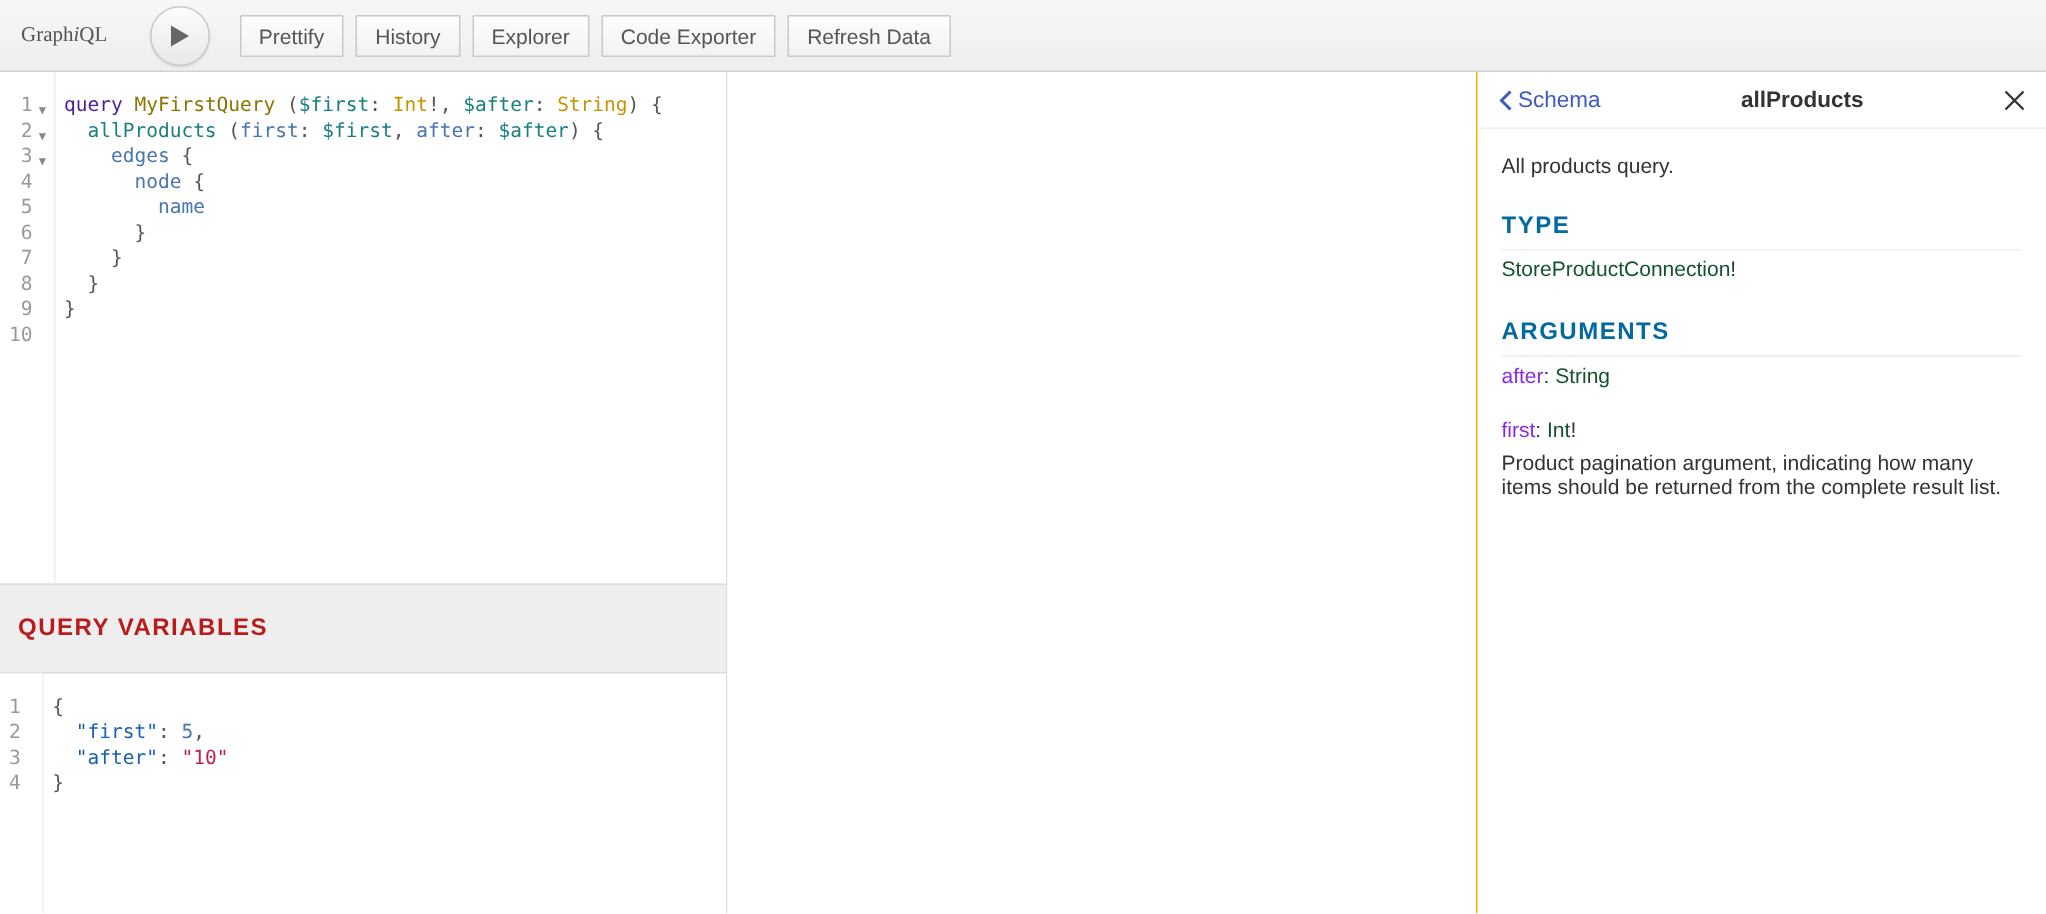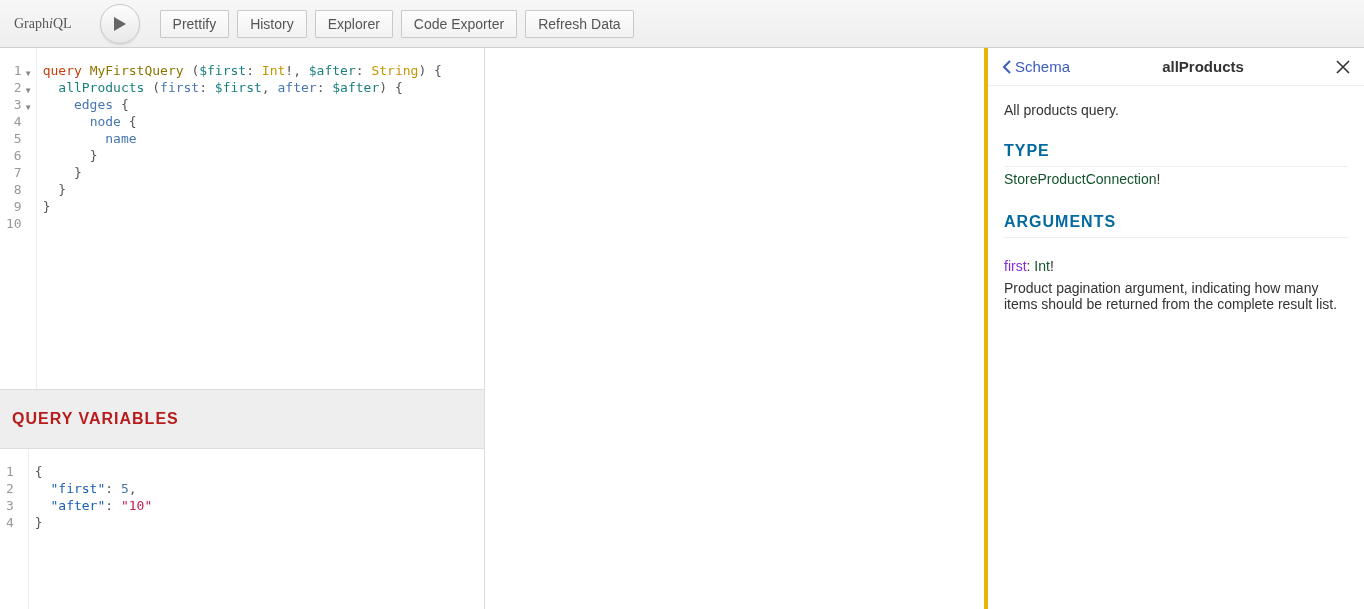--- a/index.html
+++ b/index.html
@@ -62,21 +62,21 @@
   display: flex;
   flex-direction: column;
   border-right: 1px solid #ddd;
 }
 .results-col {
   flex: 1;
   background: #fff;
 }
 .docs-col {
   width: 380px;
-  border-left: 4px solid #eab308;
+  border-left: 1px solid #eab308;
   background: #fff;
   display: flex;
   flex-direction: column;
 }
 .code-area {
   flex: 1;
   display: flex;
   font-family: Consolas, Monaco, monospace;
   font-size: 13px;
   line-height: 17px;
@@ -90,21 +90,21 @@
   color: #999;
   user-select: none;
   border-right: 1px solid #eee;
 }
 .gutter .ln { display:block; padding-right:10px; position:relative;}
 .fold { position:absolute; right:1px; top:3px; font-size:8px; color:#888;}
 .code {
   padding: 14px 8px 0 6px;
   white-space: pre;
 }
-.tok-kw { color:#c2410c }
+.tok-kw { color:#4c1d95 }
 .tok-def { color:#8b7500 }
 .tok-type { color:#c59500 }
 .tok-var { color:#1a7f7f }
 .tok-attr { color:#4876b0 }
 .tok-prop { color:#1a7f7f }
 .tok-punc { color:#555 }
 .tok-num { color:#4876b0 }
 .tok-str { color:#c02050 }
 .tok-jkey  { color:#1a5fb4 }
 .varhdr {
@@ -225,20 +225,21 @@
     </div>
     <div class="docs-body">
       <div class="docs-desc">All products query.</div>
       <div class="docs-sect">type</div>
       <div style="margin-bottom:26px">
         <span class="type-link">StoreProductConnection</span><span>!</span>
       </div>
       <div class="docs-sect">arguments</div>
       <div id="args">
           <div class="arg-block">
+            <div><span class="arg-name">after</span><span>: </span><span class="type-link">String</span><span></span></div>
           </div>
           <div class="arg-block">
             <div><span class="arg-name">first</span><span>: </span><span class="type-link">Int</span><span>!</span></div>
             <div class="arg-desc">Product pagination argument, indicating how many items should be returned from the complete result list.</div>
           </div>
         </div>
     </div>
   </div>
 
 </div>

